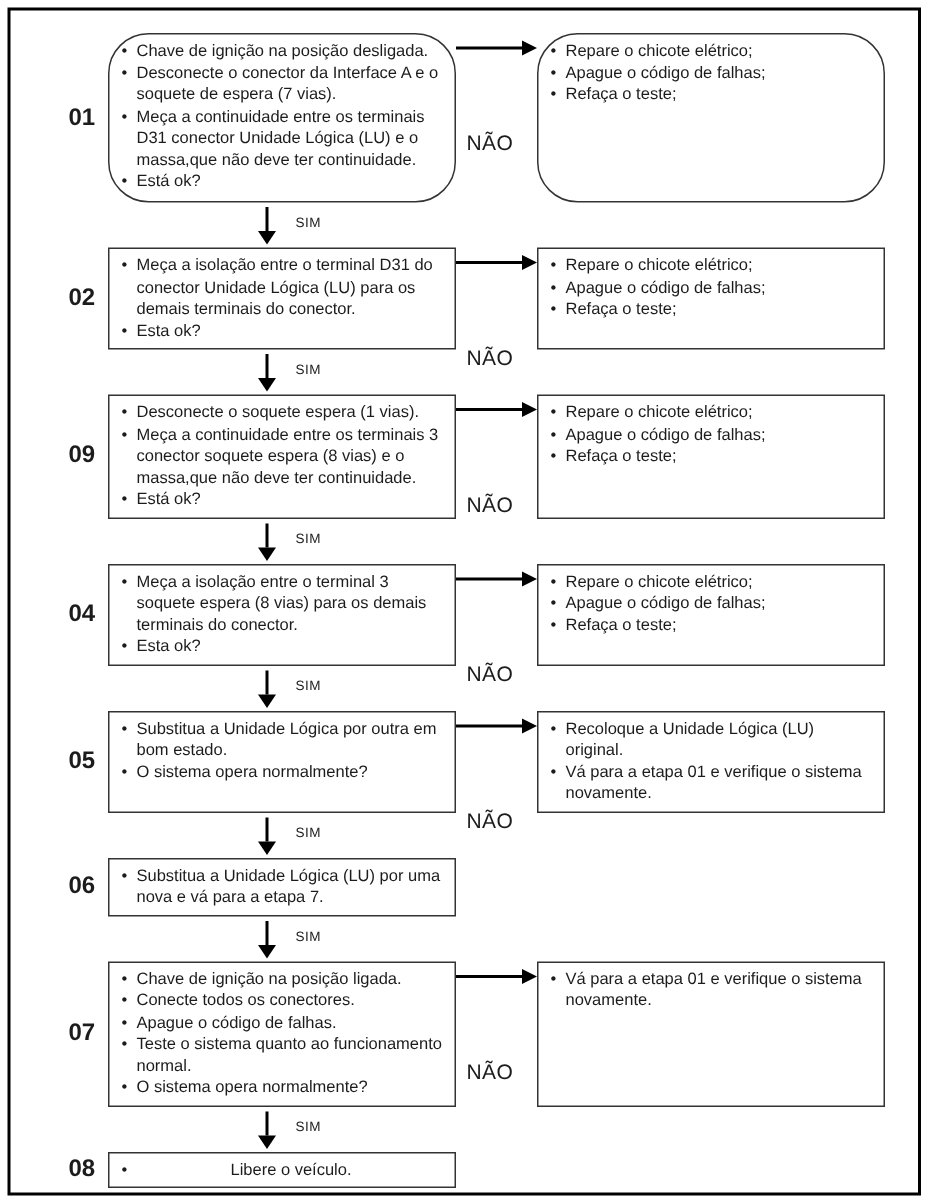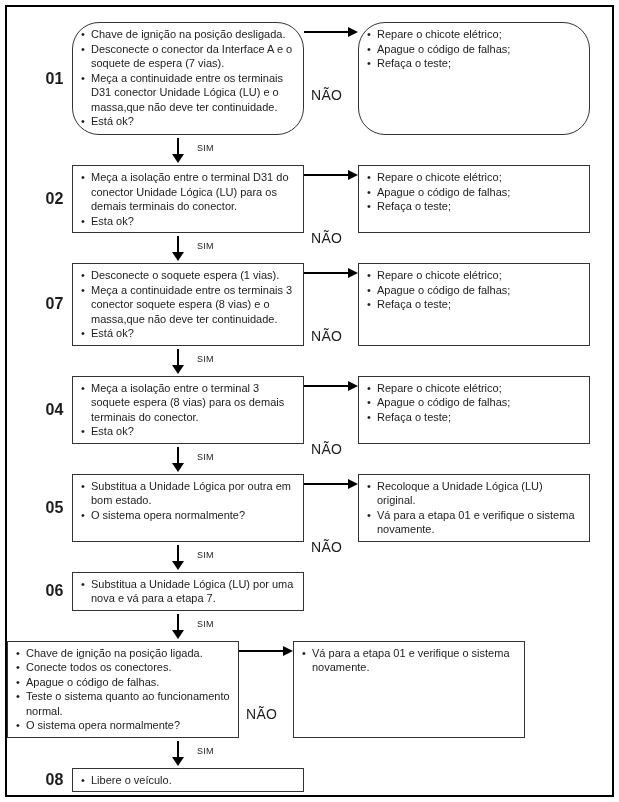--- a/index.html
+++ b/index.html
@@ -42,21 +42,21 @@
     padding: 4px 6px 4px 7px;
     font-size: 11px;
     line-height: 14.5px;
   }
   .h113 { min-height: 113px; border-radius: 27px; }
   .h80  { min-height: 80px; }
   .h64  { min-height: 64px; }
   .h63  { min-height: 63px; }
   .h34  { min-height: 34px; }
   .h97  { min-height: 97px; }
-  .h22  { min-height: 22px; }
+  .h22  { min-height: 22px; text-align: center; }
   ul.bullets { margin: 0; padding: 0; list-style: none; }
   ul.bullets li { position: relative; padding-left: 11px; }
   ul.bullets li::before { content: "\2022"; position: absolute; left: 1px; }
   .nocol { position: relative; width: 54px; flex: 0 0 54px; }
   .hshaft {
     position: absolute; left: 0; top: 9px;
     width: 45px; height: 2px; background: #000;
   }
   .hhead {
     position: absolute; left: 44px; top: 5px;
@@ -145,21 +145,21 @@
         </div>
       </div>
 
       <div class="connector">
         <span class="vshaft"></span>
         <span class="vhead"></span>
         <span class="sim-label">SIM</span>
       </div>
 
       <div class="row">
-        <div class="numcol">07</div>
+        <div class="numcol">09</div>
         <div class="box h80">
           <ul class="bullets">
             <li>Desconecte o soquete espera (1 vias).</li>
             <li>Meça a continuidade entre os terminais 3 conector soquete espera (8 vias) e o massa,que não deve ter continuidade.</li>
             <li>Está ok?</li>
           </ul>
         </div>
         <div class="nocol">
           <span class="hshaft"></span>
           <span class="hhead"></span>
@@ -244,20 +244,21 @@
         </div>
       </div>
 
       <div class="connector">
         <span class="vshaft"></span>
         <span class="vhead"></span>
         <span class="sim-label">SIM</span>
       </div>
 
       <div class="row">
+        <div class="numcol">07</div>
         <div class="box h97">
           <ul class="bullets">
             <li>Chave de ignição na posição ligada.</li>
             <li>Conecte todos os conectores.</li>
             <li>Apague o código de falhas.</li>
             <li>Teste o sistema quanto ao funcionamento normal.</li>
             <li>O sistema opera normalmente?</li>
           </ul>
         </div>
         <div class="nocol">

